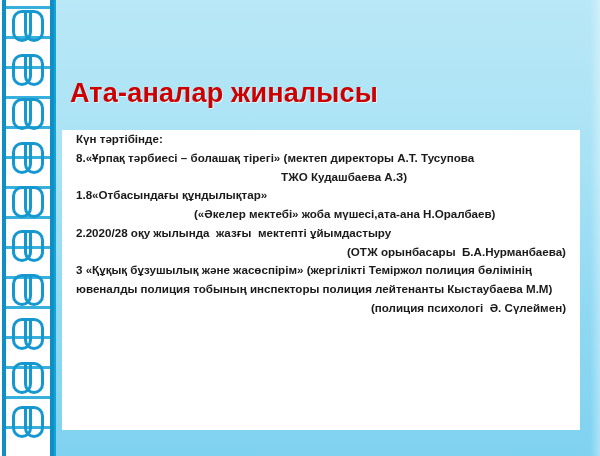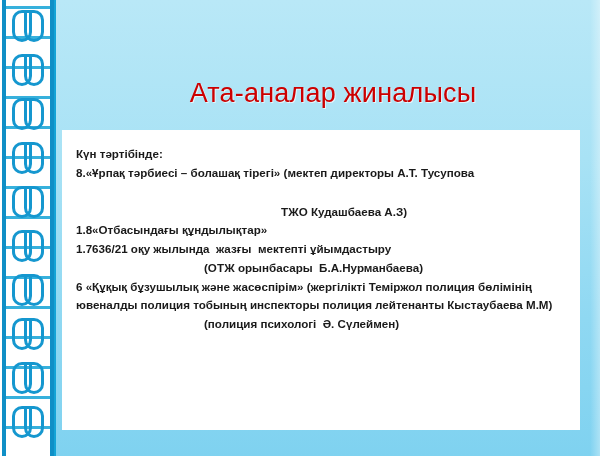--- a/index.html
+++ b/index.html
@@ -92,58 +92,57 @@
     top: 0;
     right: 0;
     width: 10px;
     height: 100%;
     background: linear-gradient(90deg, rgba(255,255,255,0.0), rgba(255,255,255,0.35));
   }
 
   .title {
     position: absolute;
     top: 78px;
-    left: 78px;
+    left: 70px;
     width: 510px;
-    text-align: center;
     color: #cc0000;
     font-size: 27px;
-    font-weight: normal;
+    font-weight: bold;
     letter-spacing: 0.2px;
     text-shadow: 1px 1px 0 rgba(255,255,255,0.65);
   }
 
   .body-card {
     position: absolute;
     top: 130px;
     left: 62px;
     width: 518px;
     height: 300px;
     background: #ffffff;
     box-sizing: border-box;
-    padding: 15px 14px 10px 14px;
+    padding: 0 14px 10px 14px;
   }
 
   .body-text {
     color: #1a1a1a;
     font-size: 11.6px;
     font-weight: bold;
     line-height: 1.62;
   }
   .line {
     white-space: pre-wrap;
   }
   .indent-far {
     display: block;
     padding-left: 205px;
-    margin-top: 20px;
   }
   .indent-mid {
     display: block;
     padding-left: 128px;
+    text-align: right;
   }
   .indent-sm {
     display: block;
     padding-left: 118px;
   }
 </style>
 </head>
 <body>
 
 <div id="slide">
@@ -167,20 +166,21 @@
   <div class="right-fade"></div>
 
   <div class="title">Ата-аналар жиналысы</div>
 
   <div class="body-card">
     <div class="body-text">
       <div class="line">Күн тәртібінде:</div>
       <div class="line">8.«Ұрпақ тәрбиесі – болашақ тірегі» (мектеп директоры А.Т. Тусупова</div>
       <div class="line indent-far">ТЖО Кудашбаева А.З)</div>
       <div class="line">1.8«Отбасындағы құндылықтар»</div>
-      <div class="line">1.7636/21 оқу жылында  жазғы  мектепті ұйымдастыру</div>
+      <div class="line indent-sm">(«Әкелер мектебі» жоба мүшесі,ата-ана Н.Оралбаев)</div>
+      <div class="line">2.2020/28 оқу жылында  жазғы  мектепті ұйымдастыру</div>
       <div class="line indent-mid">(ОТЖ орынбасары  Б.А.Нурманбаева)</div>
-      <div class="line">6 «Құқық бұзушылық және жасөспірім» (жергілікті Теміржол полиция бөлімінің ювеналды полиция тобының инспекторы полиция лейтенанты Кыстаубаева М.М)</div>
+      <div class="line">3 «Құқық бұзушылық және жасөспірім» (жергілікті Теміржол полиция бөлімінің ювеналды полиция тобының инспекторы полиция лейтенанты Кыстаубаева М.М)</div>
       <div class="line indent-mid">(полиция психологі  Ә. Сүлеймен)</div>
     </div>
   </div>
 
 </div>
 
 </body></html>

